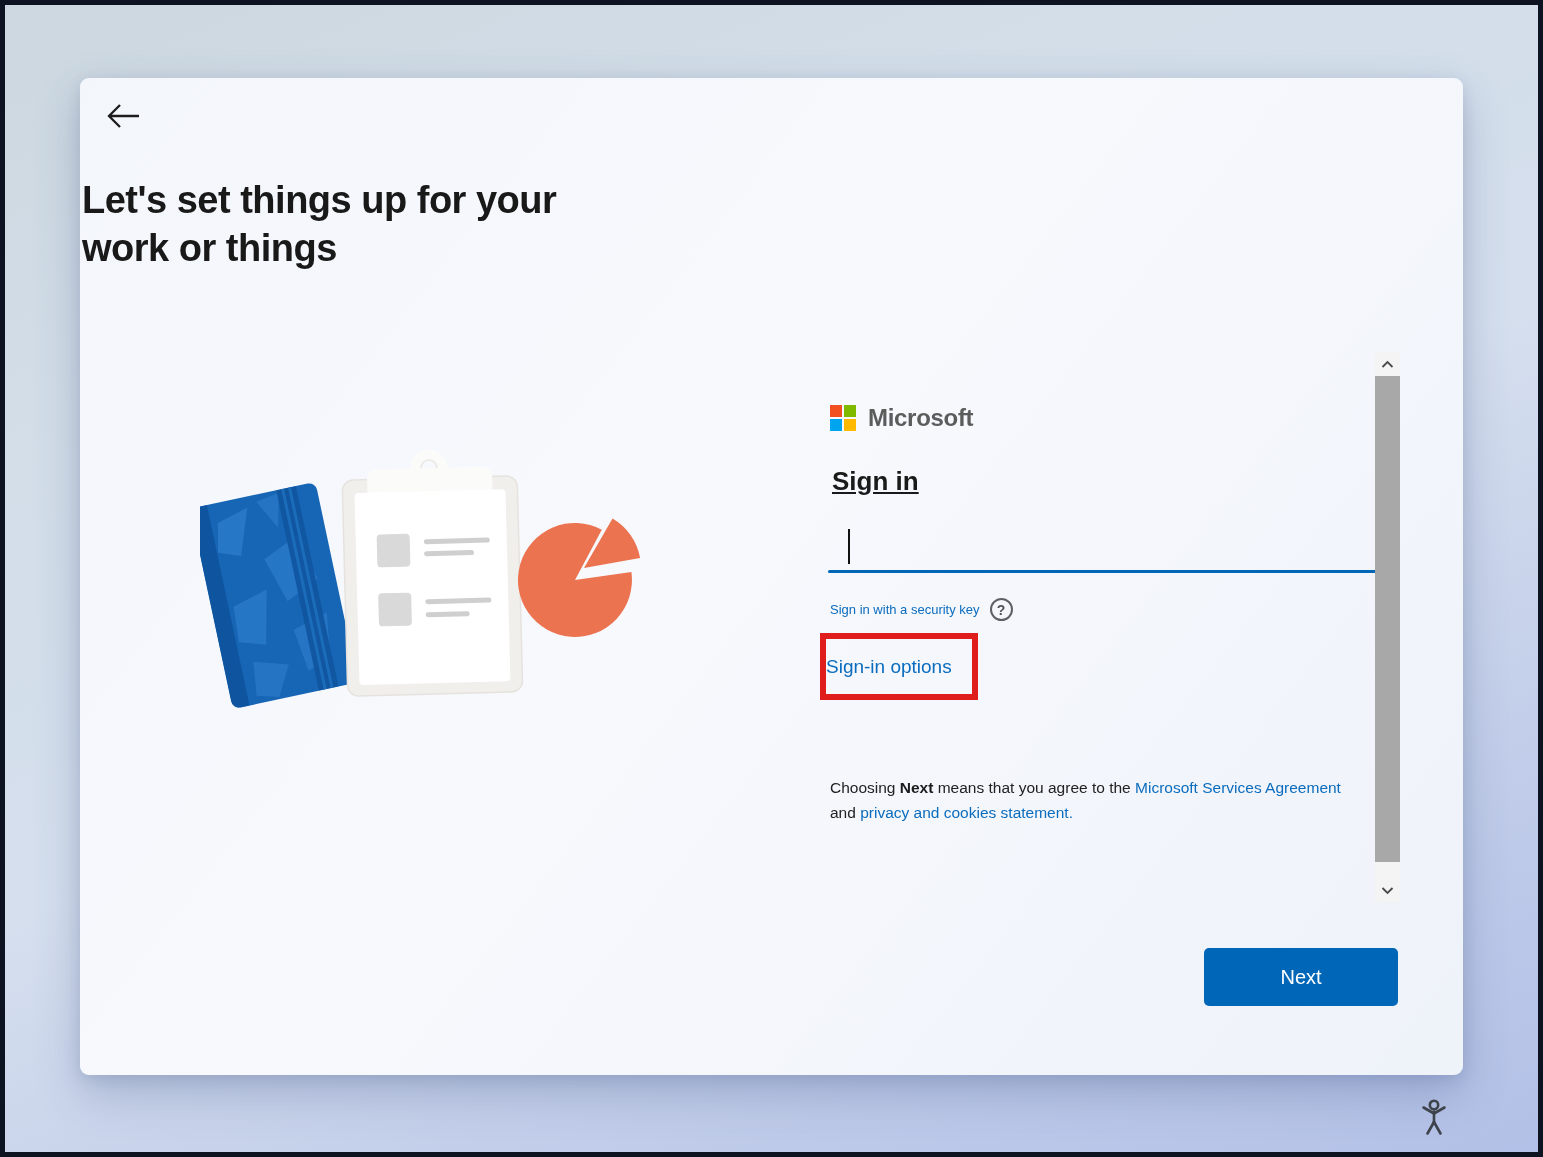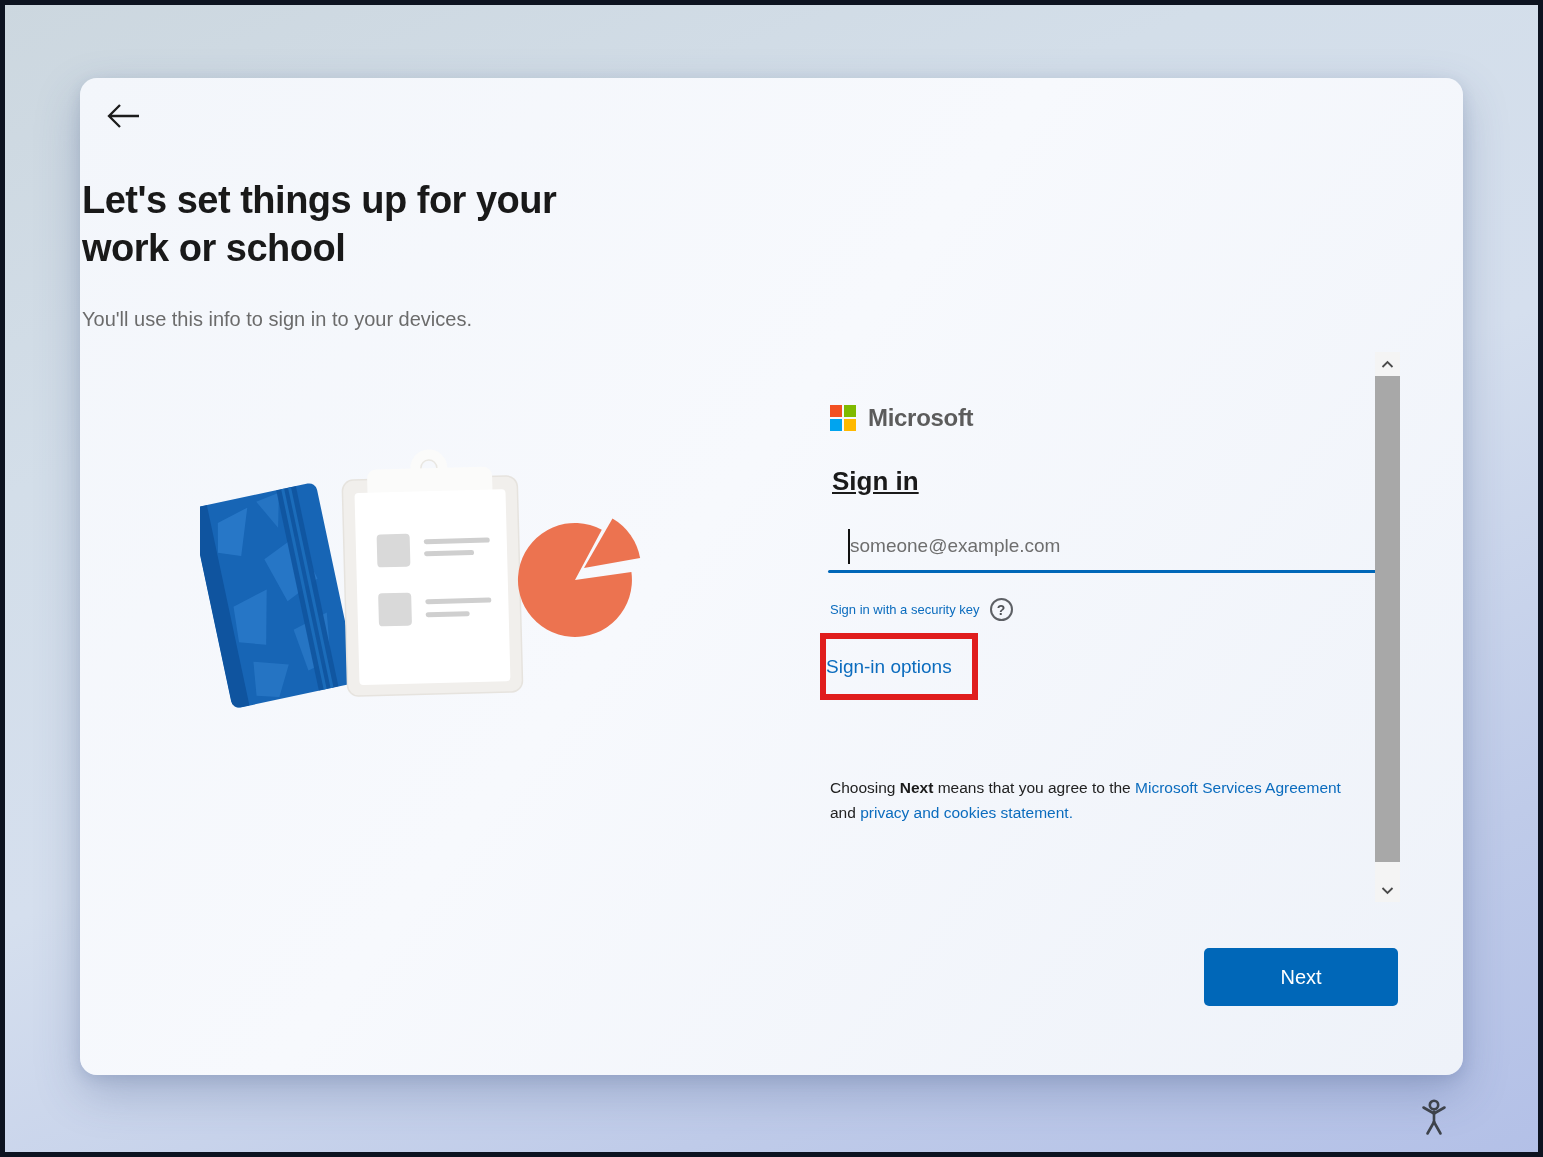--- a/index.html
+++ b/index.html
@@ -6,21 +6,21 @@
   html,body { width:1543px; height:1157px; }
   body {
     position:relative;
     font-family:"Liberation Sans","DejaVu Sans",sans-serif;
     border:5px solid #0d1320;
     background:linear-gradient(158deg,#ccd7df 0%,#d3dee9 28%,#d5dfee 52%,#bfcbe9 80%,#b3c0e7 100%);
     overflow:hidden;
   }
   .card {
     position:absolute; left:75px; top:73px; width:1383px; height:997px;
-    border-radius:17px;
+    border-radius:9px;
     background:linear-gradient(128deg,#f3f6fb 0%,#f7f9fd 45%,#eef2f9 100%);
     box-shadow:0 18px 45px rgba(58,78,130,0.28), 0 4px 14px rgba(58,78,130,0.15);
   }
   .back-btn {
     position:absolute; left:20px; top:18px; width:46px; height:42px;
     background:none; border:none; cursor:pointer; display:flex; align-items:center; justify-content:center;
   }
   .illustration { position:absolute; left:120px; top:360px; width:450px; height:300px; }
 
   .content { position:absolute; left:748px; top:0; width:620px; }
@@ -131,39 +131,37 @@
 
       <g>
         <path d="M 375 142 L 431.4 134.1 A 57 57 0 1 1 401.8 91.7 Z" fill="#ec7350"></path>
         <path d="M 384 130 L 412.5 80.6 A 57 57 0 0 1 440.1 120.1 Z" fill="#ec7350"></path>
       </g>
     </svg>
   </div>
 
   <div class="title">
     <div>Let's set things up for your</div>
-    <div>work or school</div>
-  </div>
-
-  <div class="subtitle content" style="position:absolute;">You'll use this info to sign in to your devices.</div>
+    <div>work or things</div>
+  </div>
+
 
   <div class="ms-row" style="left:750px;">
     <span class="ms-squares">
       <i style="background:#f25022"></i>
         <i style="background:#7fba00"></i>
         <i style="background:#00a4ef"></i>
         <i style="background:#ffb900"></i>
     </span>
     <span class="ms-word">Microsoft</span>
   </div>
 
   <div class="signin-heading" style="left:752px;">Sign in</div>
 
   <div class="email-wrap" style="left:748px;">
-    <input class="email-input" type="email" placeholder="someone@example.com" style="">
     <span class="caret"></span>
     <span class="underline"></span>
   </div>
 
   <div class="seckey-row" style="left:750px;">
     <a class="link seckey-link">Sign in with a security key</a>
     <span class="help-icon">?</span>
   </div>
 
   <div class="highlight-box">

